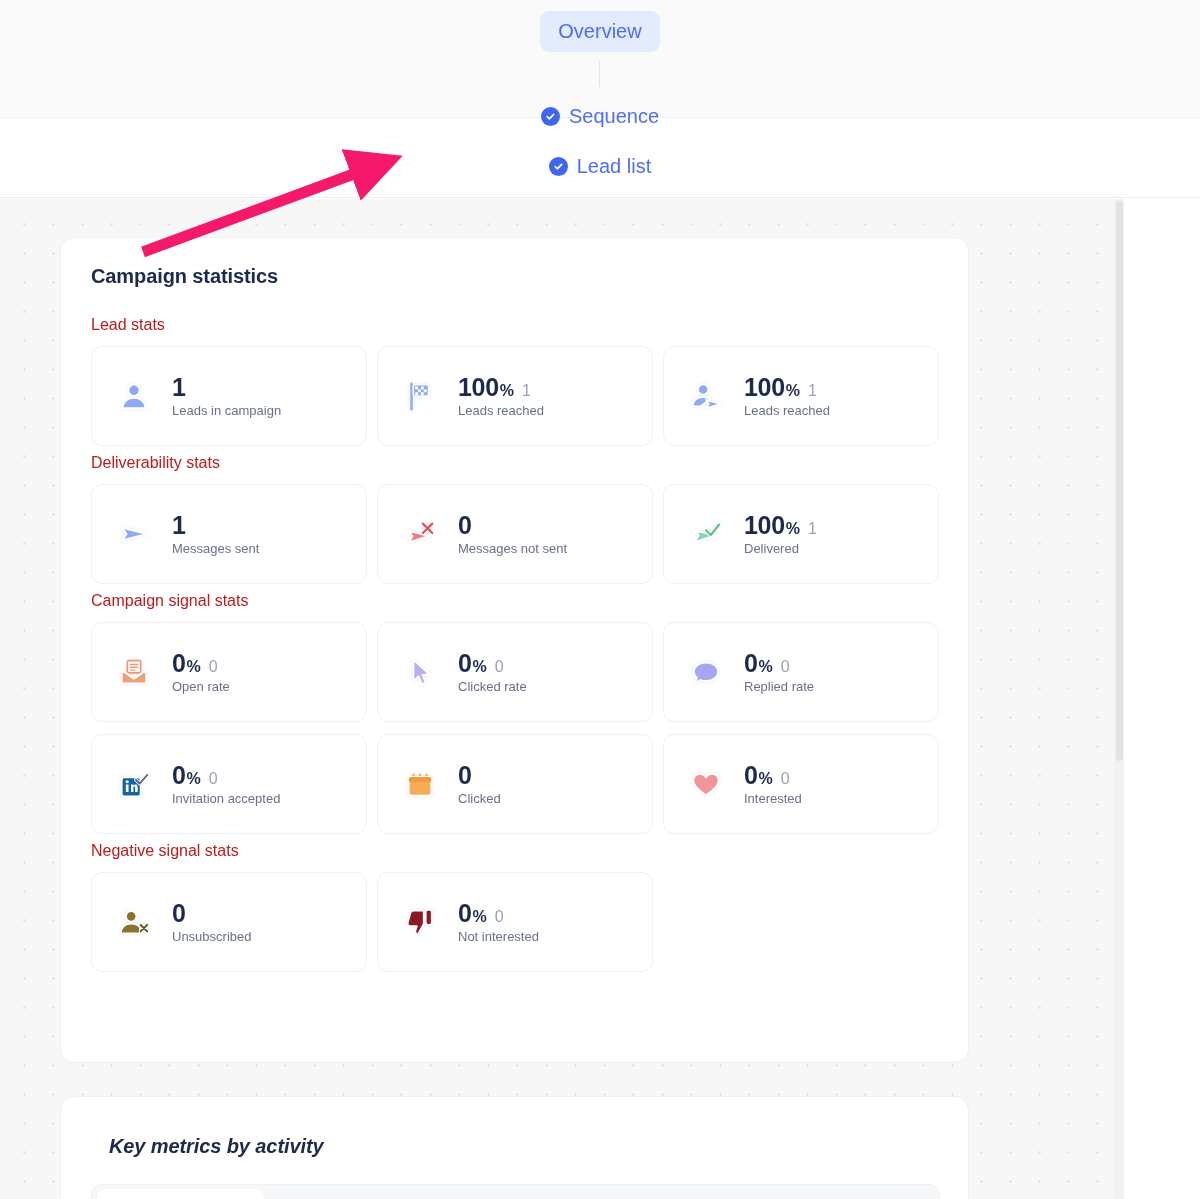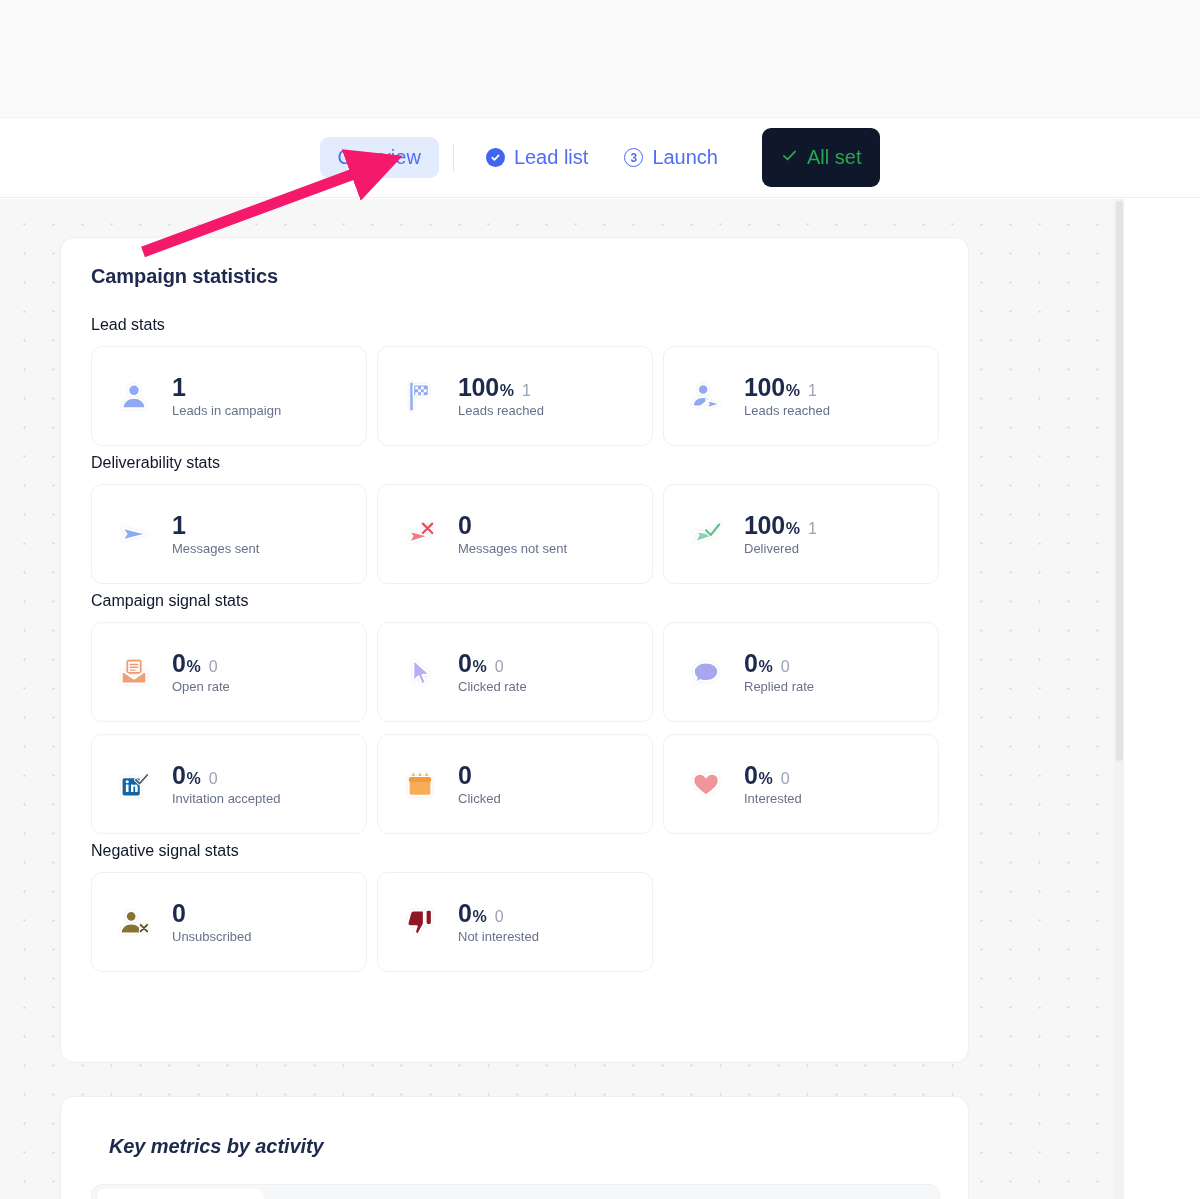--- a/index.html
+++ b/index.html
@@ -40,21 +40,22 @@
     border-bottom: 1px solid #eceef1;
     display: flex;
     align-items: center;
     justify-content: center;
     gap: 0px;
   }
 
   .steps {
     display: flex;
     align-items: center;
-    gap: 0px;
+    gap: 9px;
+    flex-direction: column;
   }
 
   .step {
     display: flex;
     align-items: center;
     gap: 9px;
     font-size: 20px;
     font-weight: 500;
     color: #4f6df5;
     padding: 9px 18px;
@@ -158,21 +159,21 @@
     font-size: 20px;
     font-weight: 700;
     color: #1d2a4d;
     letter-spacing: -0.1px;
   }
   .panel-stats .panel-title { margin: 27px 0 0 30px; }
   .panel-metrics .panel-title { margin: 38px 0 0 48px; font-style: italic; }
 
   .group-label {
     font-size: 16px;
-    color: #0f172a;
+    color: #b91c1c;
     margin: 0 0 0 30px;
   }
   .grp-lead { margin-top: 28px; }
   .grp-other { margin-top: 8px; }
 
   
   .stat-row {
     display: grid;
     grid-template-columns: 276px 276px 276px;
     gap: 10px;
@@ -282,20 +283,28 @@
 
   <div class="stepnav">
     <div class="steps">
 
       <div class="step active">
         <span>Overview</span>
       </div>
 
       <div class="step-sep"></div>
 
+      <div class="step">
+        <span class="ic-check-filled">
+          <svg width="11" height="11" viewBox="0 0 12 12">
+              <path d="M2.4 6.2 L4.8 8.5 L9.4 3.6" stroke="#ffffff" stroke-width="1.9" fill="none" stroke-linecap="round" stroke-linejoin="round"></path>
+            </svg>
+        </span>
+        <span>Sequence</span>
+      </div>
 
       <div class="step">
         <span class="ic-check-filled">
           <svg width="11" height="11" viewBox="0 0 12 12">
               <path d="M2.4 6.2 L4.8 8.5 L9.4 3.6" stroke="#ffffff" stroke-width="1.9" fill="none" stroke-linecap="round" stroke-linejoin="round"></path>
             </svg>
         </span>
         <span>Lead list</span>
       </div>
 

